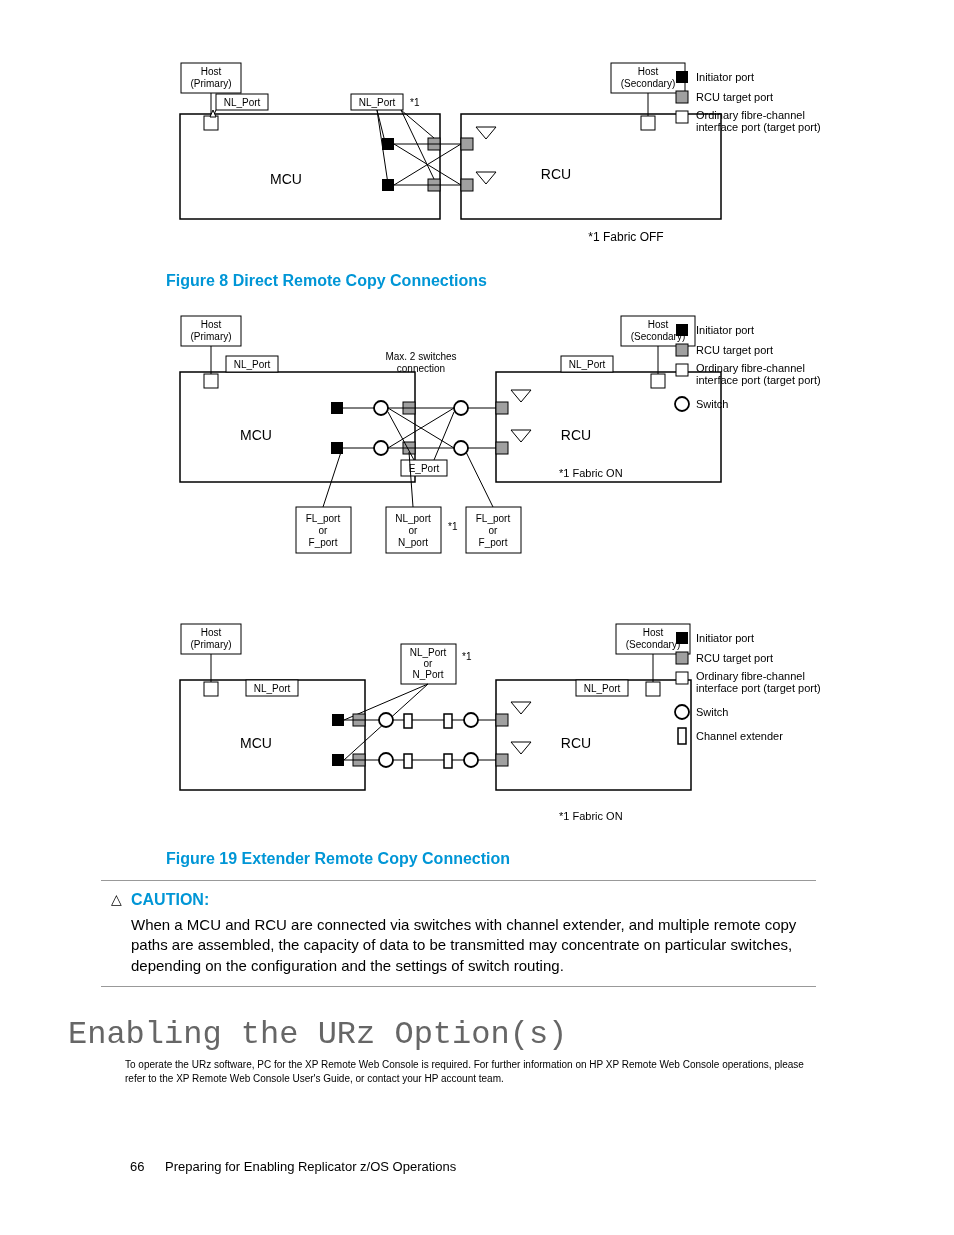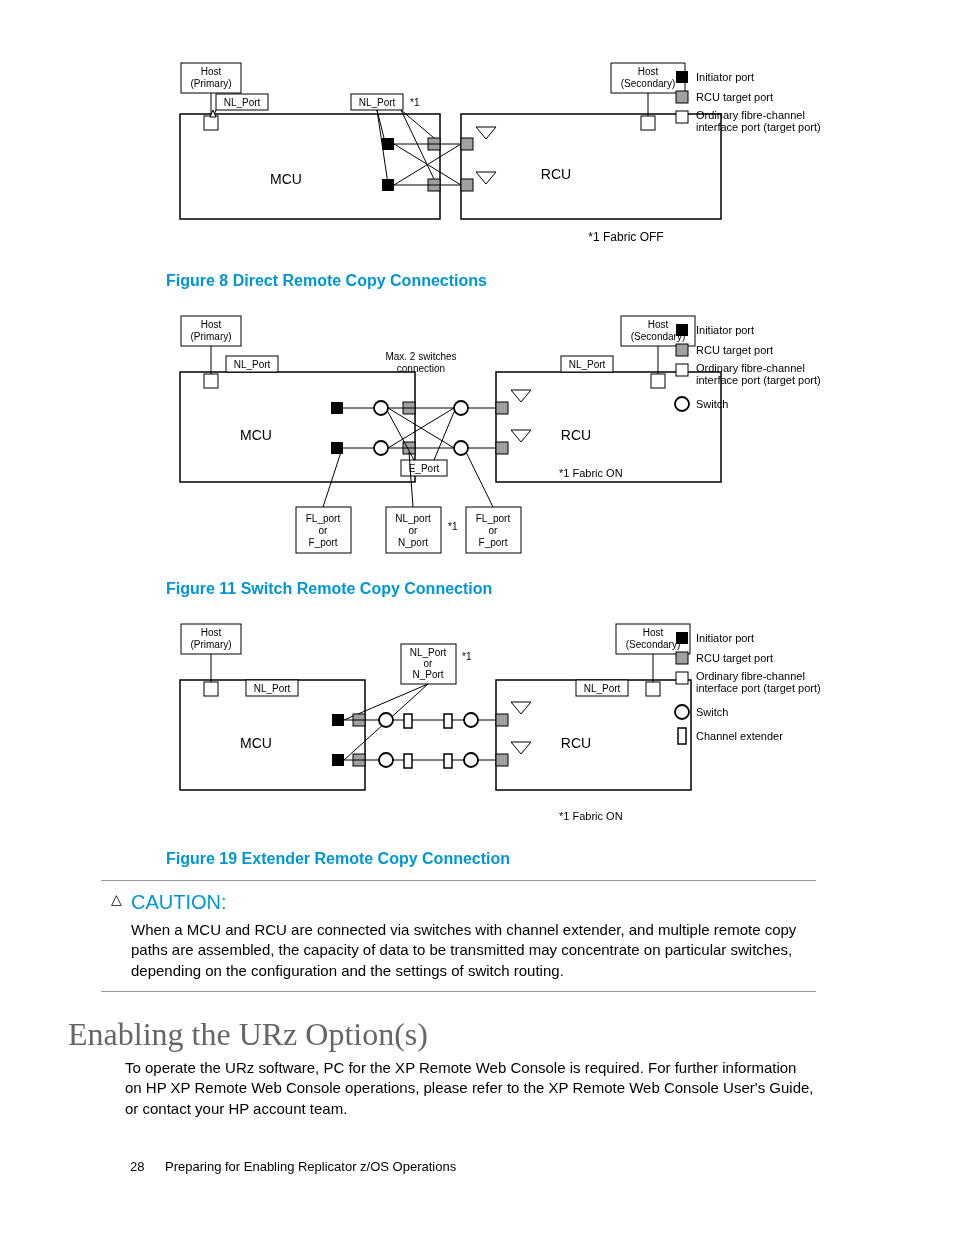--- a/index.html
+++ b/index.html
@@ -1,23 +1,23 @@
 <!DOCTYPE html>
 <html><head>
 <meta charset="utf-8">
 <style>
   html,body{margin:0;padding:0;background:#fff;font-family:Arial,Helvetica,sans-serif;color:#000}
   .page{width:954px;height:1235px;position:relative;margin:4px auto;background:#fff}
   .figcap{color:#0096D6;font-weight:bold;font-size:16px;position:absolute}
-  .heading{color:#666;font-family:Liberation Serif, serif;font-weight:normal;font-size:32px;position:absolute}
+  .heading{color:#666;font-family:Liberation Mono, monospace;font-weight:normal;font-size:32px;position:absolute}
   .caution{position:absolute;border-top:1px solid #999;border-bottom:1px solid #999;padding:10px 0;font-size:15px}
-  .caution .label{color:#0096D6;font-size:20px;font-weight:normal;margin-left:30px}
+  .caution .label{color:#0096D6;font-size:16px;font-weight:bold;margin-left:30px}
   .caution .tri{position:absolute;left:10px;top:10px;font-size:14px}
   .caution p{margin:6px 0 0 30px;line-height:1.35}
-  .bodytext{position:absolute;font-size:15px;line-height:1.35}
+  .bodytext{position:absolute;font-size:10px;line-height:1.35}
   .footer{position:absolute;font-size:13px}
   svg text{font-family:Arial,Helvetica,sans-serif}
 </style>
 </head>
 <body>
 
 <div class="page">
 
 <svg width="700" height="200" viewBox="0 0 700 200" style="position:absolute;left:166px;top:55px">
 
@@ -164,21 +164,20 @@
   <text x="530" y="22" font-size="11">Initiator port</text>
   <rect x="510" y="32" width="12" height="12" fill="#A0A0A0" stroke="#000"></rect>
   <text x="530" y="42" font-size="11">RCU target port</text>
   <rect x="510" y="52" width="12" height="12" fill="#fff" stroke="#000"></rect>
   <text x="530" y="60" font-size="11">Ordinary fibre-channel</text>
   <text x="530" y="72" font-size="11">interface port (target port)</text>
   <circle cx="516" cy="92" r="7" fill="#fff" stroke="#000" stroke-width="1.8"></circle>
   <text x="530" y="96" font-size="11">Switch</text>
 </svg>
 
-<div class="figcap" style="left:166px;top:576px">Figure 11 Switch Remote Copy Connection</div>
 
 <svg width="700" height="220" viewBox="0 0 700 220" style="position:absolute;left:166px;top:616px">
 
   <rect x="14" y="60" width="185" height="110" fill="none" stroke="#000" stroke-width="1.5"></rect>
   <rect x="330" y="60" width="195" height="110" fill="none" stroke="#000" stroke-width="1.5"></rect>
 
   <rect x="15" y="4" width="60" height="30" fill="#fff" stroke="#000"></rect>
   <text x="45" y="16" font-size="10" text-anchor="middle">Host</text>
   <text x="45" y="28" font-size="10" text-anchor="middle">(Primary)</text>
   <rect x="450" y="4" width="74" height="30" fill="#fff" stroke="#000"></rect>
@@ -255,16 +254,16 @@
 <div class="caution" style="left:101px;top:876px;width:715px">
   <span class="tri">△</span>
   <span class="label">CAUTION:</span>
   <p>When a MCU and RCU are connected via switches with channel extender, and multiple remote copy paths are assembled, the capacity of data to be transmitted may concentrate on particular switches, depending on the configuration and the settings of switch routing.</p>
 </div>
 
 <div class="heading" style="left:68px;top:1012px">Enabling the URz Option(s)</div>
 
 <div class="bodytext" style="left:125px;top:1054px;width:690px">To operate the URz software, PC for the XP Remote Web Console is required. For further information on HP XP Remote Web Console operations, please refer to the XP Remote Web Console User's Guide, or contact your HP account team.</div>
 
-<div class="footer" style="left:130px;top:1155px">28</div>
+<div class="footer" style="left:130px;top:1155px">66</div>
 <div class="footer" style="left:165px;top:1155px">Preparing for Enabling Replicator z/OS Operations</div>
 
 </div>
 
 </body></html>

